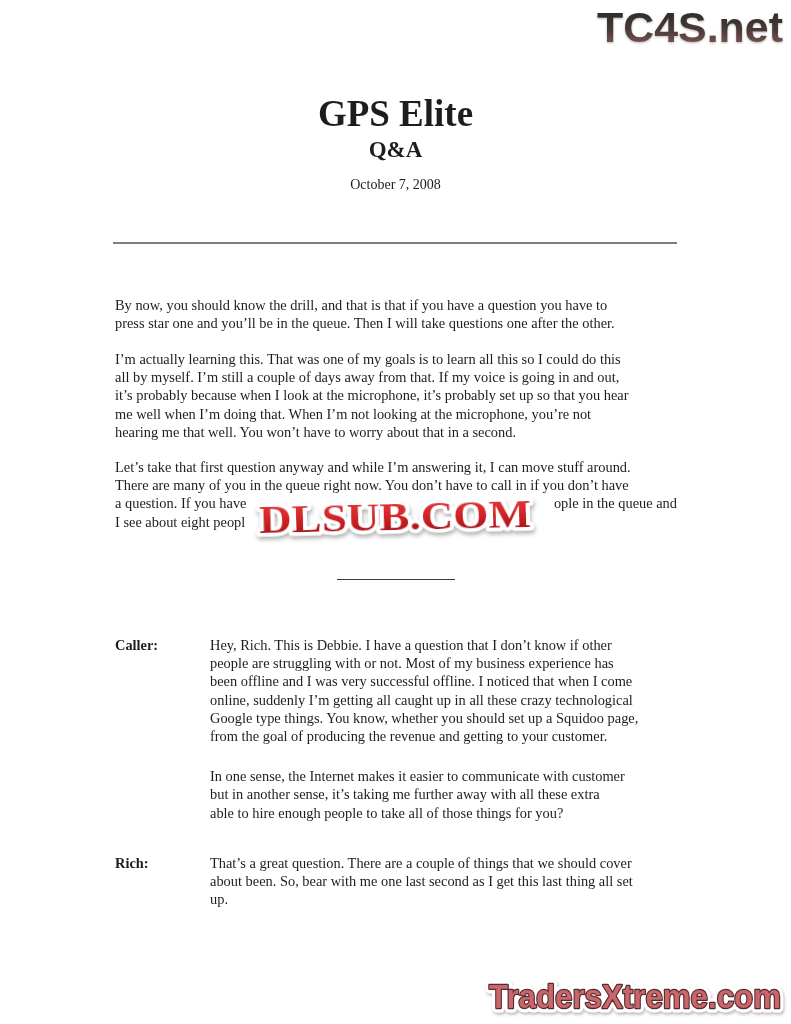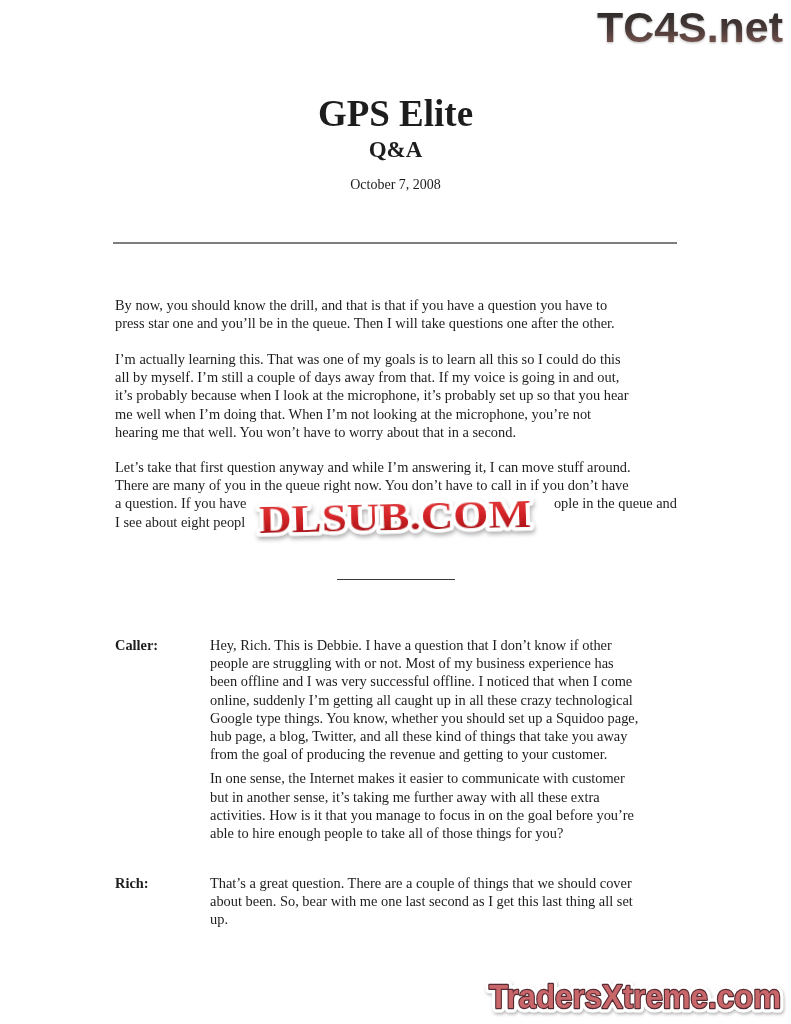--- a/index.html
+++ b/index.html
@@ -24,21 +24,21 @@
   .line{height:18.2px;line-height:18.2px;white-space:nowrap;}
   .split-line{display:flex;justify-content:space-between;height:18.2px;line-height:18.2px;white-space:nowrap;}
   
   .dlsub-watermark{position:absolute;left:250px;top:489px;width:290px;height:56px;transform:rotate(-1.3deg);}
   
   .dialog{position:absolute;left:0;top:636px;width:562px;}
   .dialog-row{display:flex;align-items:flex-start;}
   .dialog-row + .dialog-row{margin-top:32px;}
   .speaker{flex:0 0 95px;font-weight:bold;height:18.2px;line-height:18.2px;}
   .dialog-body{flex:1 1 auto;min-width:0;}
-  .dialog-para + .dialog-para{margin-top:6px;}
+  .dialog-para + .dialog-para{margin-top:22px;}
   
   .footer-logo{position:absolute;right:4px;bottom:6px;width:304px;height:42px;}
 </style>
 </head>
 <body>
 
 <svg class="tc4s-logo" viewBox="0 0 196 50">
   <defs>
     <linearGradient id="tcgrad" x1="0" y1="0" x2="0" y2="1">
       <stop offset="0" stop-color="#242424"></stop>
@@ -88,27 +88,25 @@
   <div class="dialog">
       <div class="dialog-row">
         <div class="speaker">Caller:</div>
         <div class="dialog-body">
           <div class="dialog-para">
             <div class="line">Hey, Rich. This is Debbie. I have a question that I don’t know if other</div>
             <div class="line">people are struggling with or not. Most of my business experience has</div>
             <div class="line">been offline and I was very successful offline. I noticed that when I come</div>
             <div class="line">online, suddenly I’m getting all caught up in all these crazy technological</div>
             <div class="line">Google type things. You know, whether you should set up a Squidoo page,</div>
-            <div class="line">hub page, a blog, Twitter, and all these kind of things that take you away</div>
             <div class="line">from the goal of producing the revenue and getting to your customer.</div>
           </div>
           <div class="dialog-para">
             <div class="line">In one sense, the Internet makes it easier to communicate with customer</div>
             <div class="line">but in another sense, it’s taking me further away with all these extra</div>
-            <div class="line">activities. How is it that you manage to focus in on the goal before you’re</div>
             <div class="line">able to hire enough people to take all of those things for you?</div>
           </div>
         </div>
       </div>
       <div class="dialog-row">
         <div class="speaker">Rich:</div>
         <div class="dialog-body">
           <div class="dialog-para">
             <div class="line">That’s a great question. There are a couple of things that we should cover</div>
             <div class="line">about been. So, bear with me one last second as I get this last thing all set</div>

